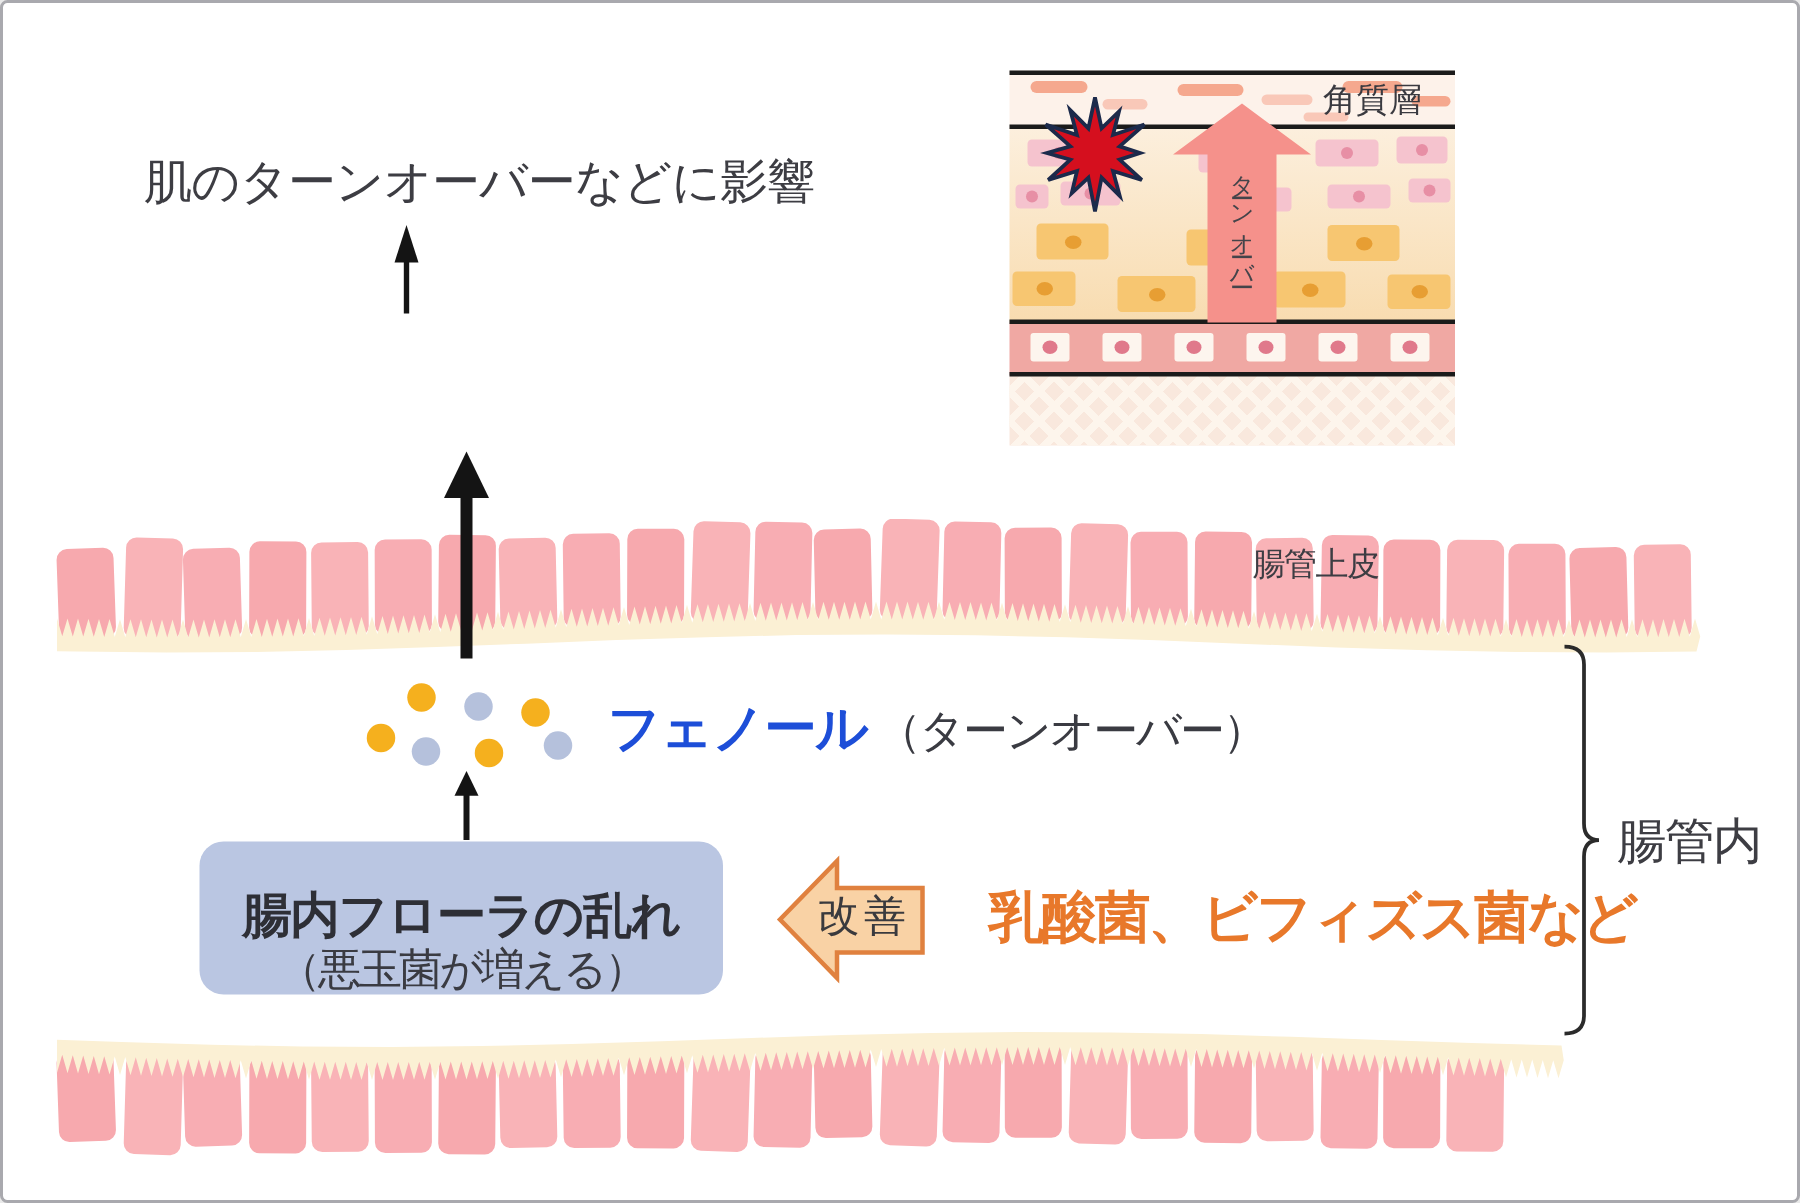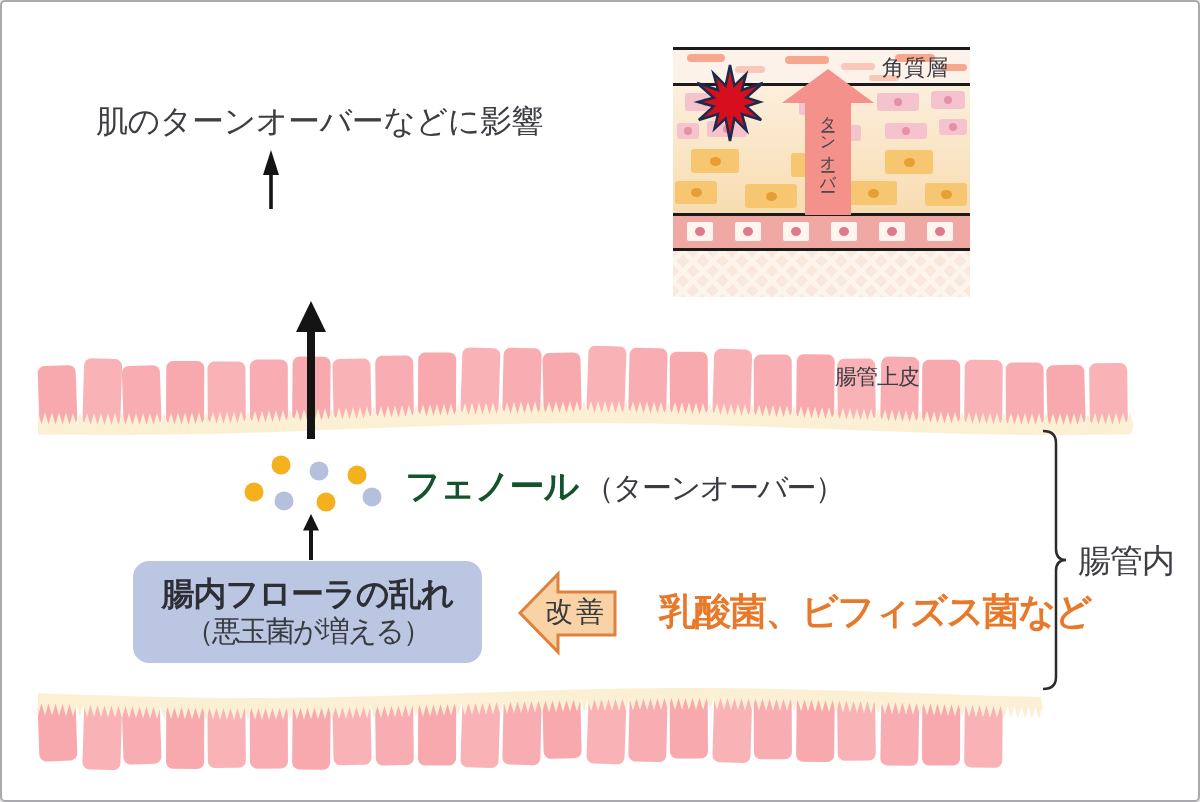--- a/index.html
+++ b/index.html
@@ -11,26 +11,26 @@
   }
   .abs{position:absolute;}
   .txt{white-space:nowrap;line-height:1.1;}
 
   
   .skin-effect{left:94px;top:84px;font-size:32px;letter-spacing:-0.5px;z-index:6;margin-top:18px;}
   .absorption{left:107px;top:230px;font-size:32px;letter-spacing:-1px;z-index:6;}
 
   
   .phenol-row{left:403px;top:465px;z-index:6;display:flex;align-items:baseline;gap:6px;}
-  .phenol-name{font-size:35px;font-weight:bold;color:#14532d;letter-spacing:-1px;}
+  .phenol-name{font-size:35px;font-weight:bold;color:#1d4ed8;letter-spacing:-1px;}
   .phenol-note{font-size:30px;color:#3a3b42;letter-spacing:-1.5px;}
 
   
   .flora-box{left:131px;top:559px;width:349px;height:102px;border-radius:16px;
-    z-index:4;display:flex;flex-direction:column;align-items:center;justify-content:center;}
+    z-index:4;display:flex;flex-direction:column;align-items:center;justify-content:flex-end;}
   .flora-line1{font-size:33px;font-weight:bold;color:#2e2f36;letter-spacing:-1px;}
   .flora-line2{font-size:29px;color:#3a3b42;letter-spacing:-2px;margin-top:3px;}
 
   
   .improve-label{left:543px;top:597px;font-size:28px;color:#3a3a3e;letter-spacing:3px;z-index:6;}
   .bacteria-text{left:625px;top:590px;font-size:37px;font-weight:bold;letter-spacing:-1.5px;z-index:6;margin-left:32px;}
 
   
   .epithelium-label{left:833px;top:363px;font-size:22px;letter-spacing:-1px;z-index:4;}
   .lumen-label{left:1076px;top:541px;font-size:33px;letter-spacing:-1px;z-index:6;}

